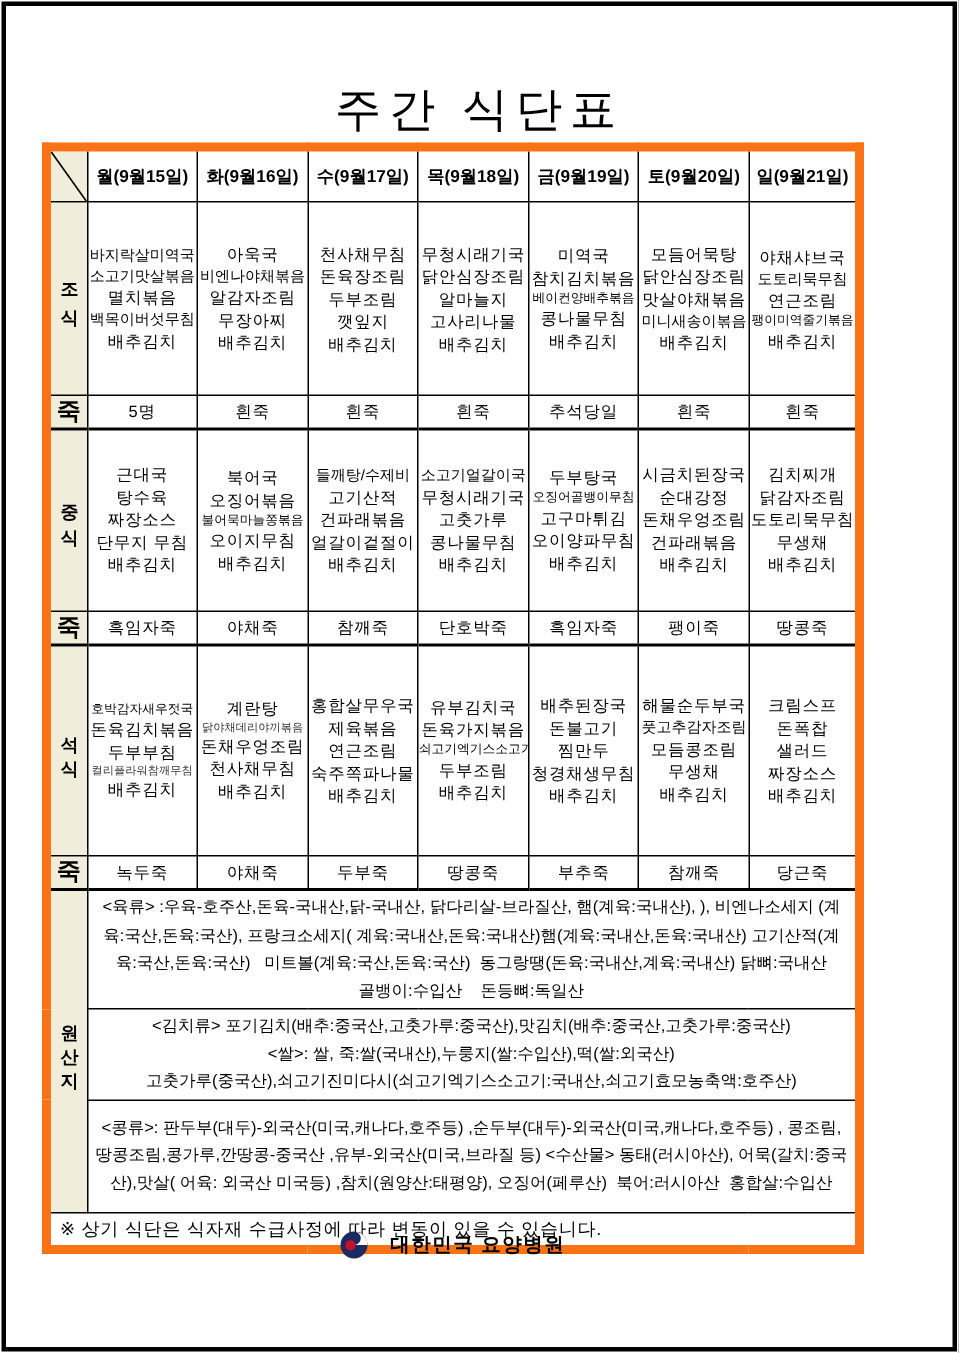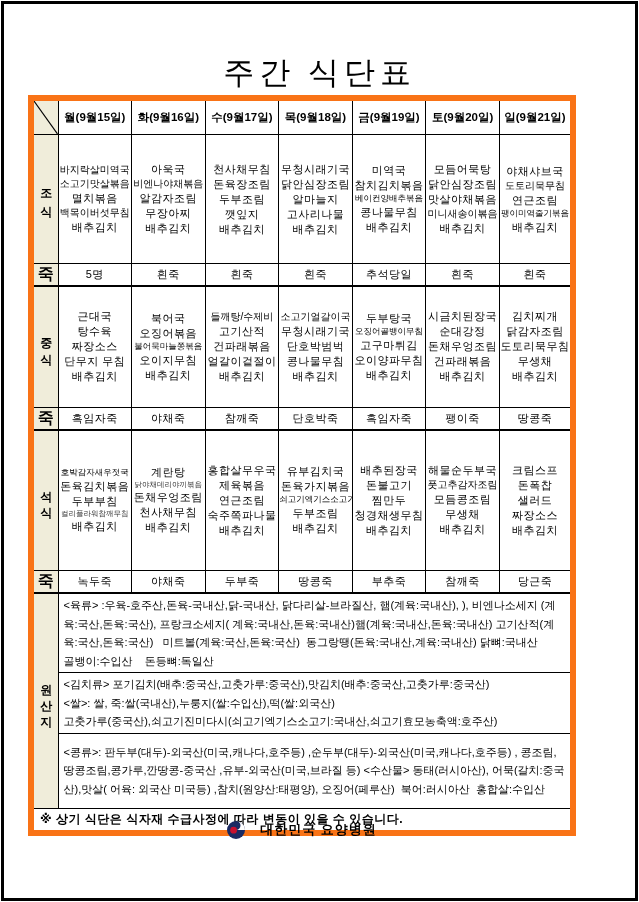--- a/index.html
+++ b/index.html
@@ -28,24 +28,24 @@
   .mcell .stack{display:flex;flex-direction:column;justify-content:space-around;height:100%;}
   .item{white-space:nowrap;}
   .f11{font-size:11px;letter-spacing:0.5px;}
   .f10{font-size:10px;letter-spacing:0px;}
   .f85{font-size:8.5px;letter-spacing:0px;}
   .f75{font-size:7.5px;letter-spacing:0px;color:#333;}
   tr.porridge td{font-size:11px;letter-spacing:0.5px;}
   tr.porridge td,tr.porridge th{border-bottom:2px solid #000;}
   tr.sec-row td,tr.sec-row th{border-bottom:1px solid #000;}
   td.origin-p{
-    text-align:left;font-size:11px;line-height:18.5px;white-space:pre-wrap;
+    text-align:center;font-size:11px;line-height:18.5px;white-space:pre-wrap;
     padding:2px 5px;letter-spacing:0px;word-break:break-all;margin-top:13px;
   }
-  td.footnote-cell{text-align:left;font-weight:bold;font-size:12px;padding-left:6px;letter-spacing:0.5px;}
+  td.footnote-cell{text-align:left;font-weight:normal;font-size:12px;padding-left:6px;letter-spacing:0.5px;}
   .footer{
     position:absolute;left:0;right:0;top:820px;display:flex;align-items:center;
     justify-content:center;gap:14px;transform:translateX(-18px);
   }
   .footer .hname{font-weight:bold;font-size:13px;letter-spacing:1px;}
   .logo{width:20px;height:20px;display:block;}
 </style>
 </head>
 <body>
 
@@ -182,21 +182,21 @@
               <div class="item f11">고기산적</div>
               <div class="item f11">건파래볶음</div>
               <div class="item f11">얼갈이겉절이</div>
               <div class="item f11">배추김치</div>
             </div>
           </td>
           <td class="mcell">
             <div class="stack">
               <div class="item f10">소고기얼갈이국</div>
               <div class="item f11">무청시래기국</div>
-              <div class="item f11">단호박범벅</div>
+              <div class="item f11">고춧가루</div>
               <div class="item f11">콩나물무침</div>
               <div class="item f11">배추김치</div>
             </div>
           </td>
           <td class="mcell">
             <div class="stack">
               <div class="item f11">두부탕국</div>
               <div class="item f85">오징어골뱅이무침</div>
               <div class="item f11">고구마튀김</div>
               <div class="item f11">오이양파무침</div>

